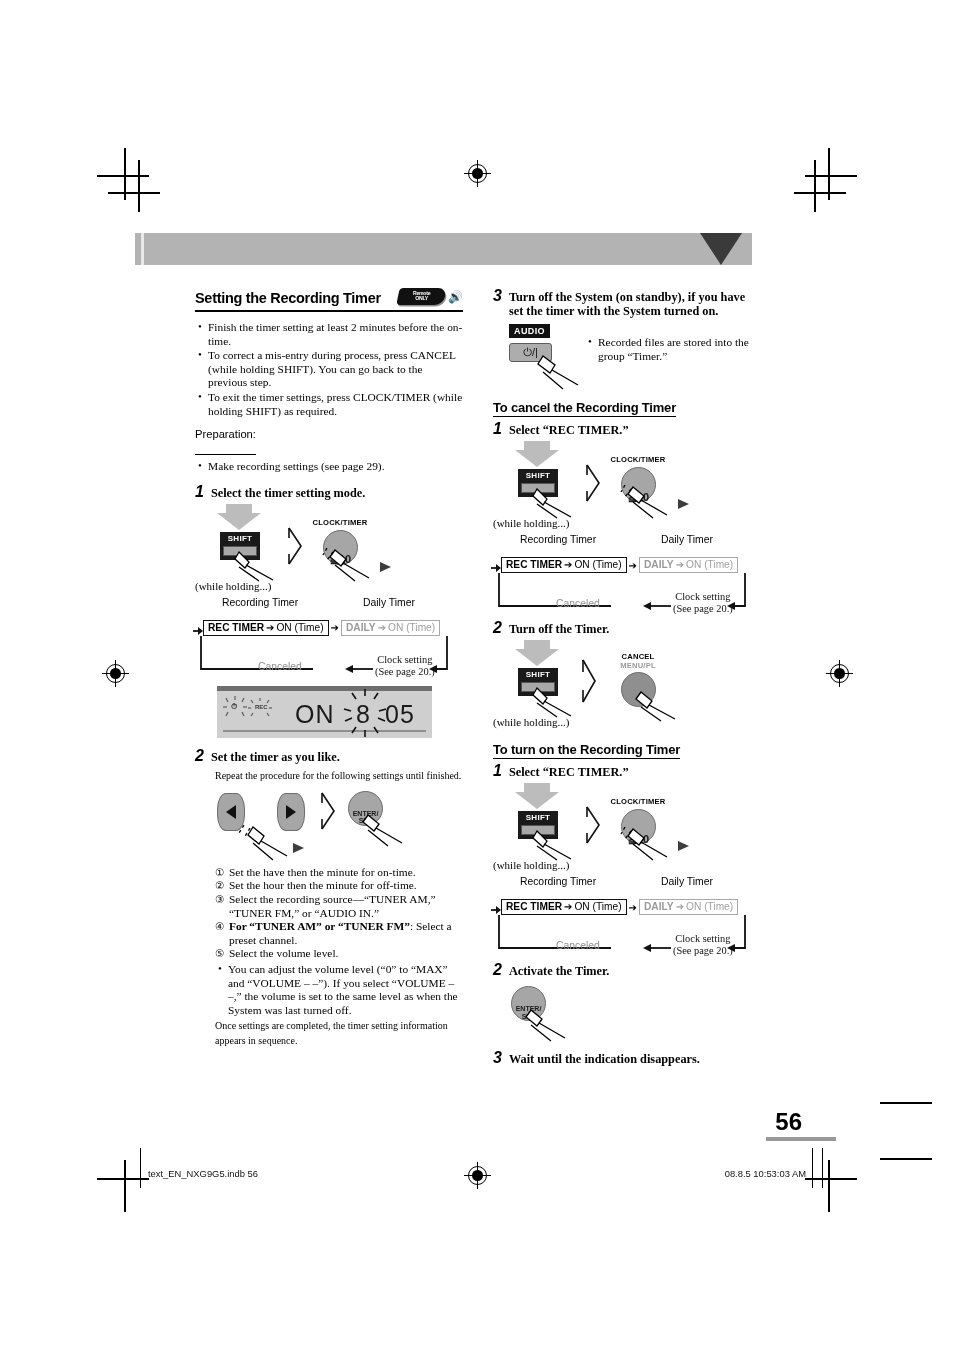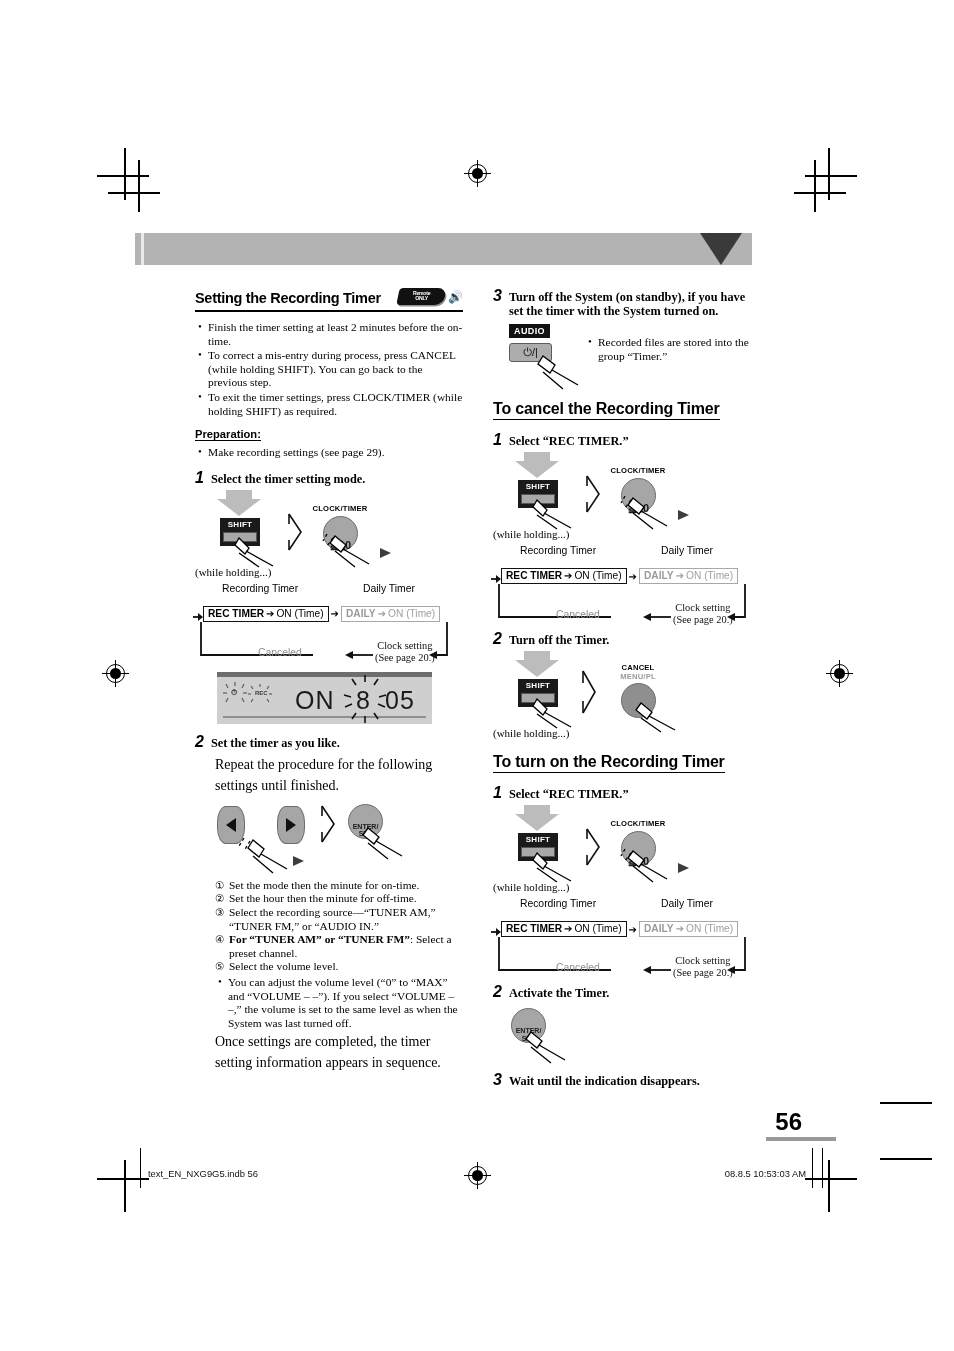--- a/index.html
+++ b/index.html
@@ -32,43 +32,43 @@
   
   .colL{position:absolute;left:195px;top:288px;width:268px;}
   .colR{position:absolute;left:493px;top:288px;width:268px;}
 
   
   .h1{font-family:"Liberation Sans",sans-serif;font-weight:bold;font-size:14.5px;
       letter-spacing:-.3px;border-bottom:2.2px solid #000;padding-bottom:4px;
       display:flex;align-items:flex-end;justify-content:space-between;
       margin:0 0 9px 0;}
   .h1 .t{white-space:nowrap;}
-  .h2{font-family:"Liberation Sans",sans-serif;font-weight:bold;font-size:16px;
+  .h2{font-family:"Liberation Sans",sans-serif;font-weight:bold;font-size:13px;
       border-bottom:1.6px solid #000;display:inline-block;padding-bottom:1px;
-      margin:14px 0 10px 0;letter-spacing:-.2px;}
-  .prep{font-family:"Liberation Sans",sans-serif;font-weight:bold;font-size:11.2px;
-        border-bottom:1.4px solid #000;display:inline-block;padding-bottom:0px;
+      margin:14px 0 2px 0;letter-spacing:-.2px;}
+  .prep{font-family:"Liberation Sans",sans-serif;font-weight:normal;font-size:11.2px;
+        border-bottom:1.4px solid #000;display:inline-block;padding-bottom:14px;
         margin:9px 0 5px 0;}
 
   
   .remote{display:flex;align-items:center;gap:3px;margin-bottom:1px;}
   .remote .body{width:47px;height:17px;background:#111;border-radius:4px 9px 9px 4px;
      transform:skewX(-12deg);display:flex;align-items:center;justify-content:center;
      box-shadow:1.5px 1.5px 0 #8d8d8d;}
   .remote .body span{transform:skewX(12deg);color:#fff;font-size:5.2px;line-height:5.4px;
      font-family:"Liberation Sans",sans-serif;font-weight:bold;text-align:center;}
   .remote .wave{font-size:12px;line-height:12px;color:#111;}
 
   
   ul.b{list-style:none;margin:0;padding:0;}
   ul.b li{position:relative;padding-left:13px;font-size:11.4px;line-height:13.6px;
           margin-bottom:1px;}
   ul.b li::before{content:"•";position:absolute;left:3px;top:-1px;font-size:11px;}
   .sub li{padding-left:12px;}
-  p.t{font-size:14px;line-height:21px;margin:0;}
+  p.t{font-size:10px;line-height:15px;margin:0;}
 
   
   .step{display:flex;align-items:baseline;gap:7px;margin:10px 0 4px 0;}
   .step .n{font-family:"Liberation Sans",sans-serif;font-weight:bold;
            font-style:italic;font-size:16px;line-height:16px;}
   .step .s{font-size:12.3px;font-weight:bold;line-height:14px;}
   .indent{margin-left:20px;}
 
   
   ol.circ{list-style:none;margin:3px 0 0 0;padding:0;}
@@ -385,21 +385,21 @@
             <span>SET</span>
           </span>
         </div>
         <svg class="hand" style="left:145px;top:24px;" width="62" height="36" viewBox="0 0 62 36">
           <path d="M8 4 L19 13 L14 20 L3 11 Z" fill="#fff" stroke="#000" stroke-width="1.3"></path>
           <path d="M16 17 L42 32 M8 19 L28 35" stroke="#000" stroke-width="1.3" fill="none"></path>
         </svg>
       </div>
 
       <ol class="circ">
-        <li><span class="cn">①</span><span>Set the mode then the minute for on-time.</span></li>
+        <li><span class="cn">①</span><span>Set the have then the minute for on-time.</span></li>
         <li><span class="cn">②</span><span>Set the hour then the minute for off-time.</span></li>
         <li><span class="cn">③</span><span>Select the recording source—“TUNER AM,” “TUNER FM,” or “AUDIO IN.”</span></li>
         <li><span class="cn">④</span><b>For “TUNER AM” or “TUNER FM”</b><span>: Select a preset channel.</span></li>
         <li><span class="cn">⑤</span><span>Select the volume level.</span></li>
       </ol>
 
       <ul class="b sub" style="margin-top:2px;">
         <li>You can adjust the volume level (“0” to “MAX” and “VOLUME – –”). If you select “VOLUME – –,” the volume is set to the same level as when the System was last turned off.</li>
       </ul>
       <p class="t" style="margin-top:1px;">Once settings are completed, the timer setting information appears in sequence.</p>

